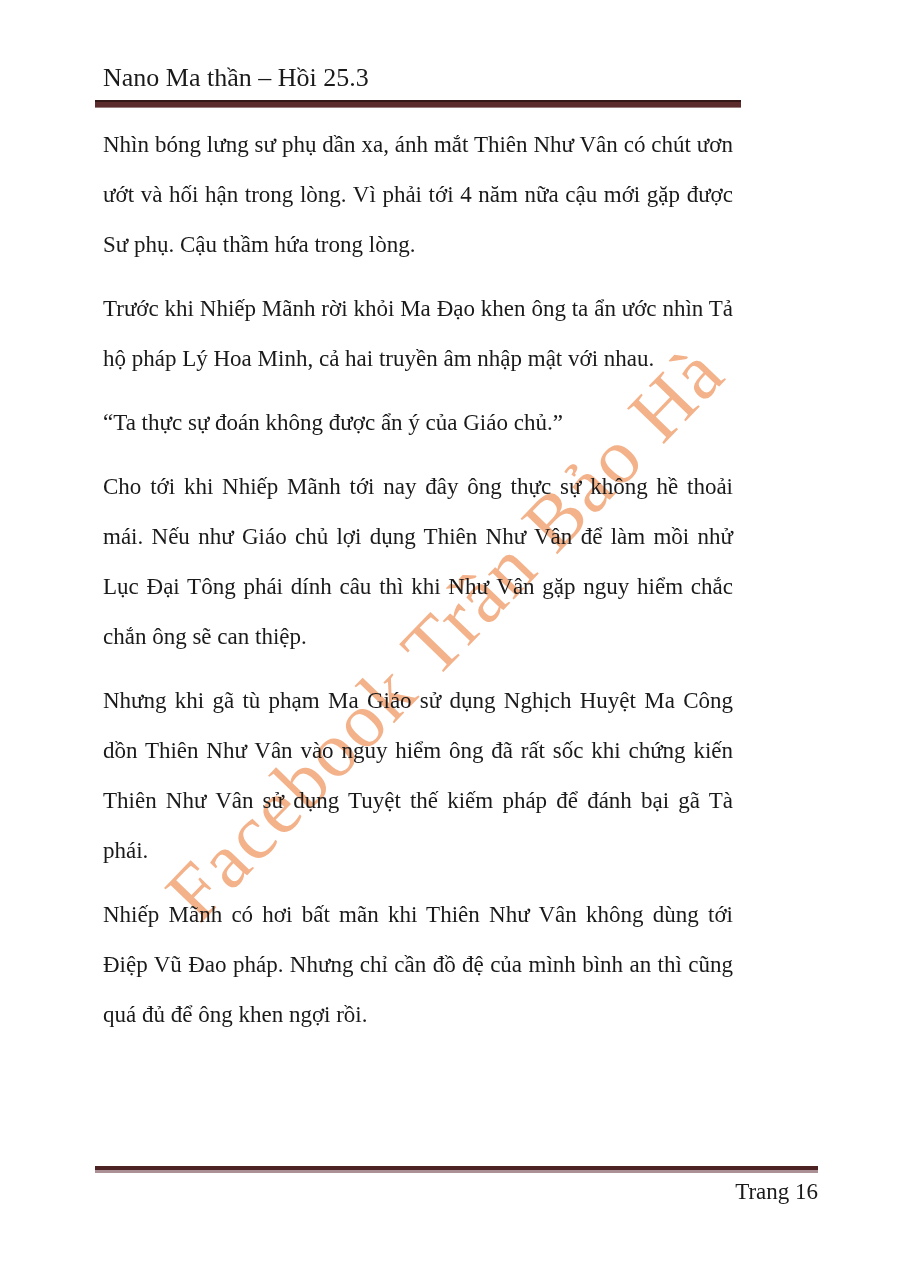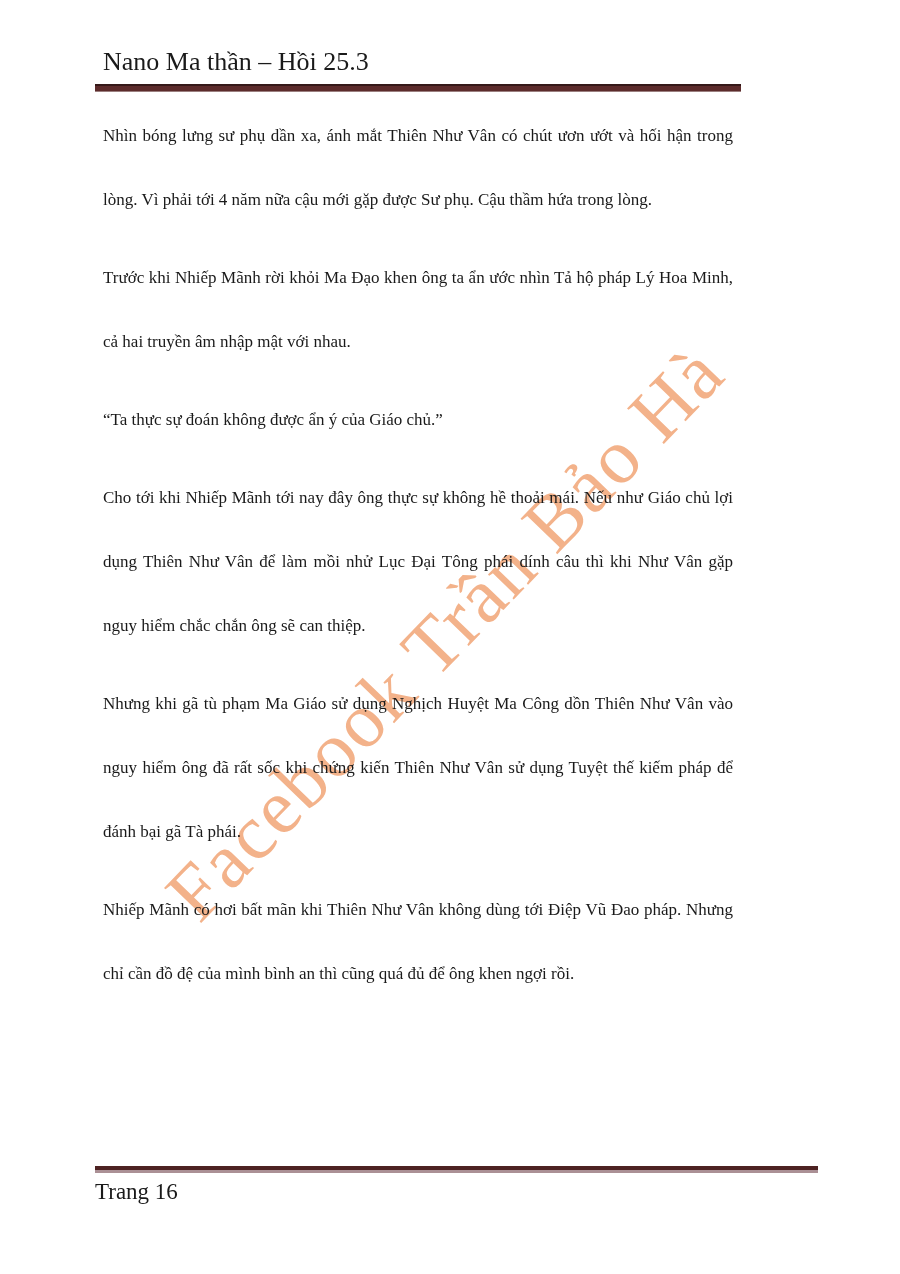--- a/index.html
+++ b/index.html
@@ -21,21 +21,21 @@
     font-size: 78px;
     letter-spacing: 2px;
     white-space: nowrap;
     color: #F3B28A;
     z-index: 0;
     user-select: none;
   }
   .page {
     position: relative;
     z-index: 1;
-    padding: 0 103px;
+    padding: 16px 103px;
     box-sizing: border-box;
     width: 836px;
   }
   .header {
     display: flex;
     justify-content: space-between;
     align-items: baseline;
     padding-top: 47px;
     font-size: 26px;
     line-height: 30px;
@@ -45,38 +45,38 @@
     background: #5C2B2B;
     border-top: 2px solid #351818;
     border-bottom: 1px solid #9B7F7F;
     margin: 7px -8px 0 -8px;
   }
   .main {
     margin-top: 12px;
   }
   .main p {
     margin: 0 0 14px 0;
-    font-size: 17px;
-    line-height: 64px;
+    font-size: 23px;
+    line-height: 50px;
     text-align: justify;
   }
   .footer {
     position: absolute;
     left: 95px;
     right: 82px;
     top: 1166px;
     z-index: 1;
   }
   .footer-rule {
     height: 4px;
     background: #4D2222;
     border-bottom: 3px solid #AB9095;
   }
   .page-number {
-    text-align: left;
+    text-align: right;
     font-size: 23px;
     margin-top: 6px;
   }
 </style>
 </head>
 <body>
 
 <div class="watermark">Facebook Trần Bảo Hà</div>
 
 <div class="page">

